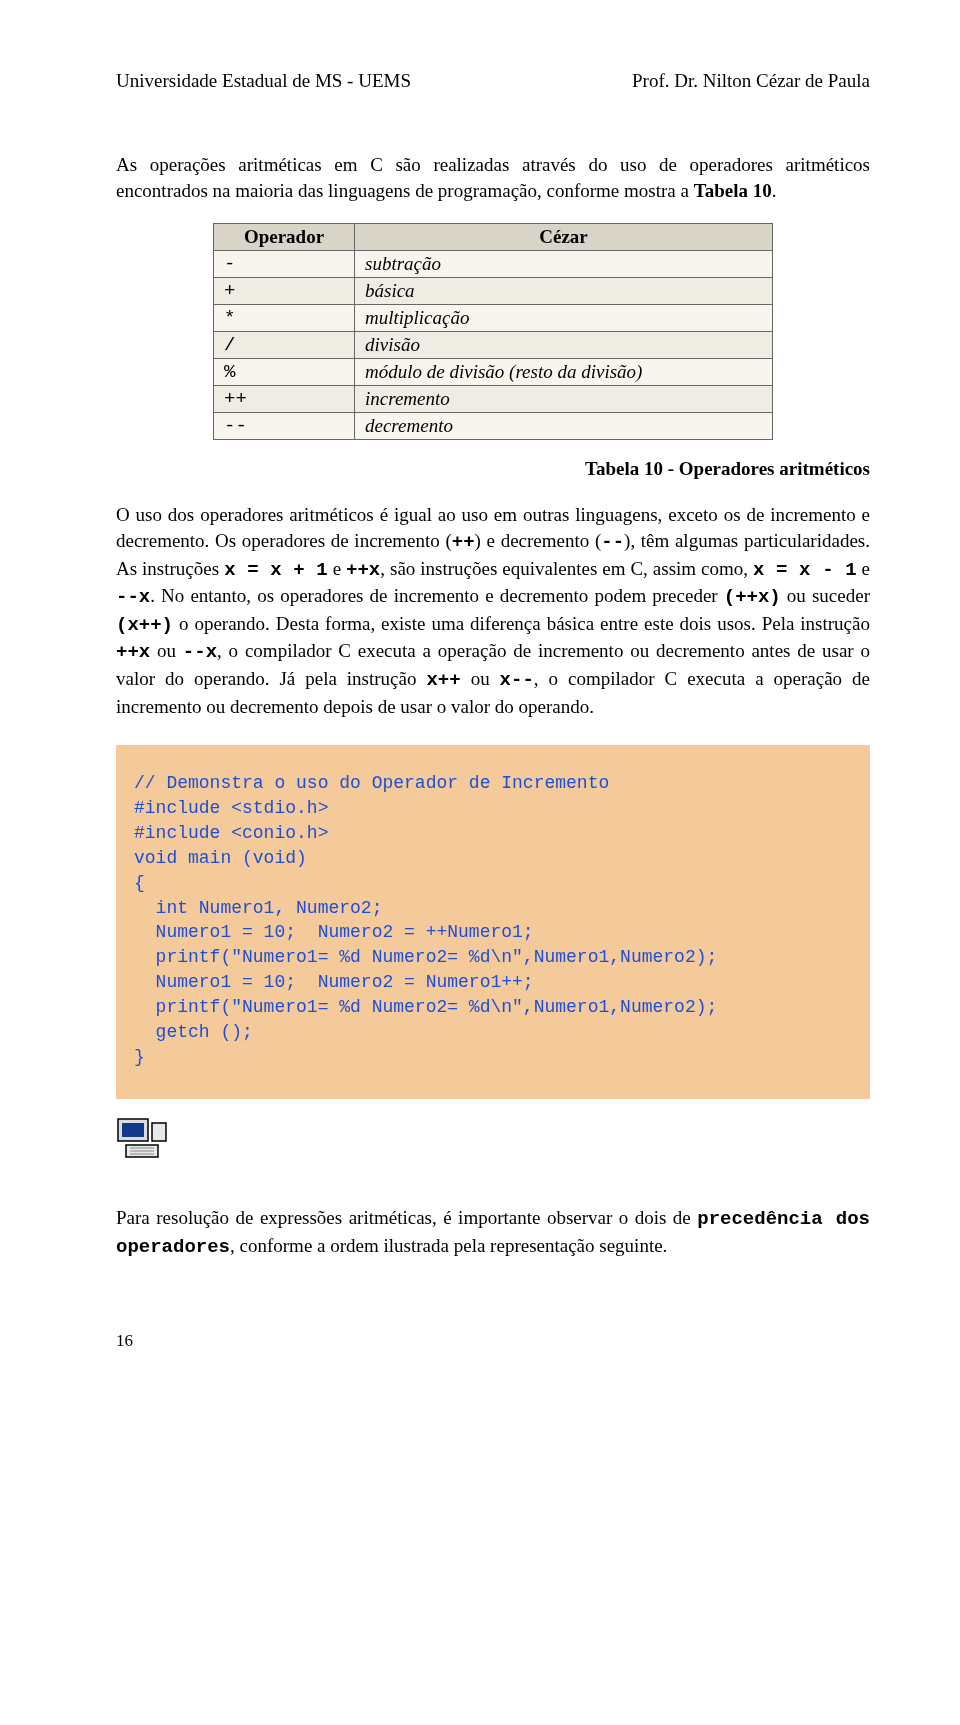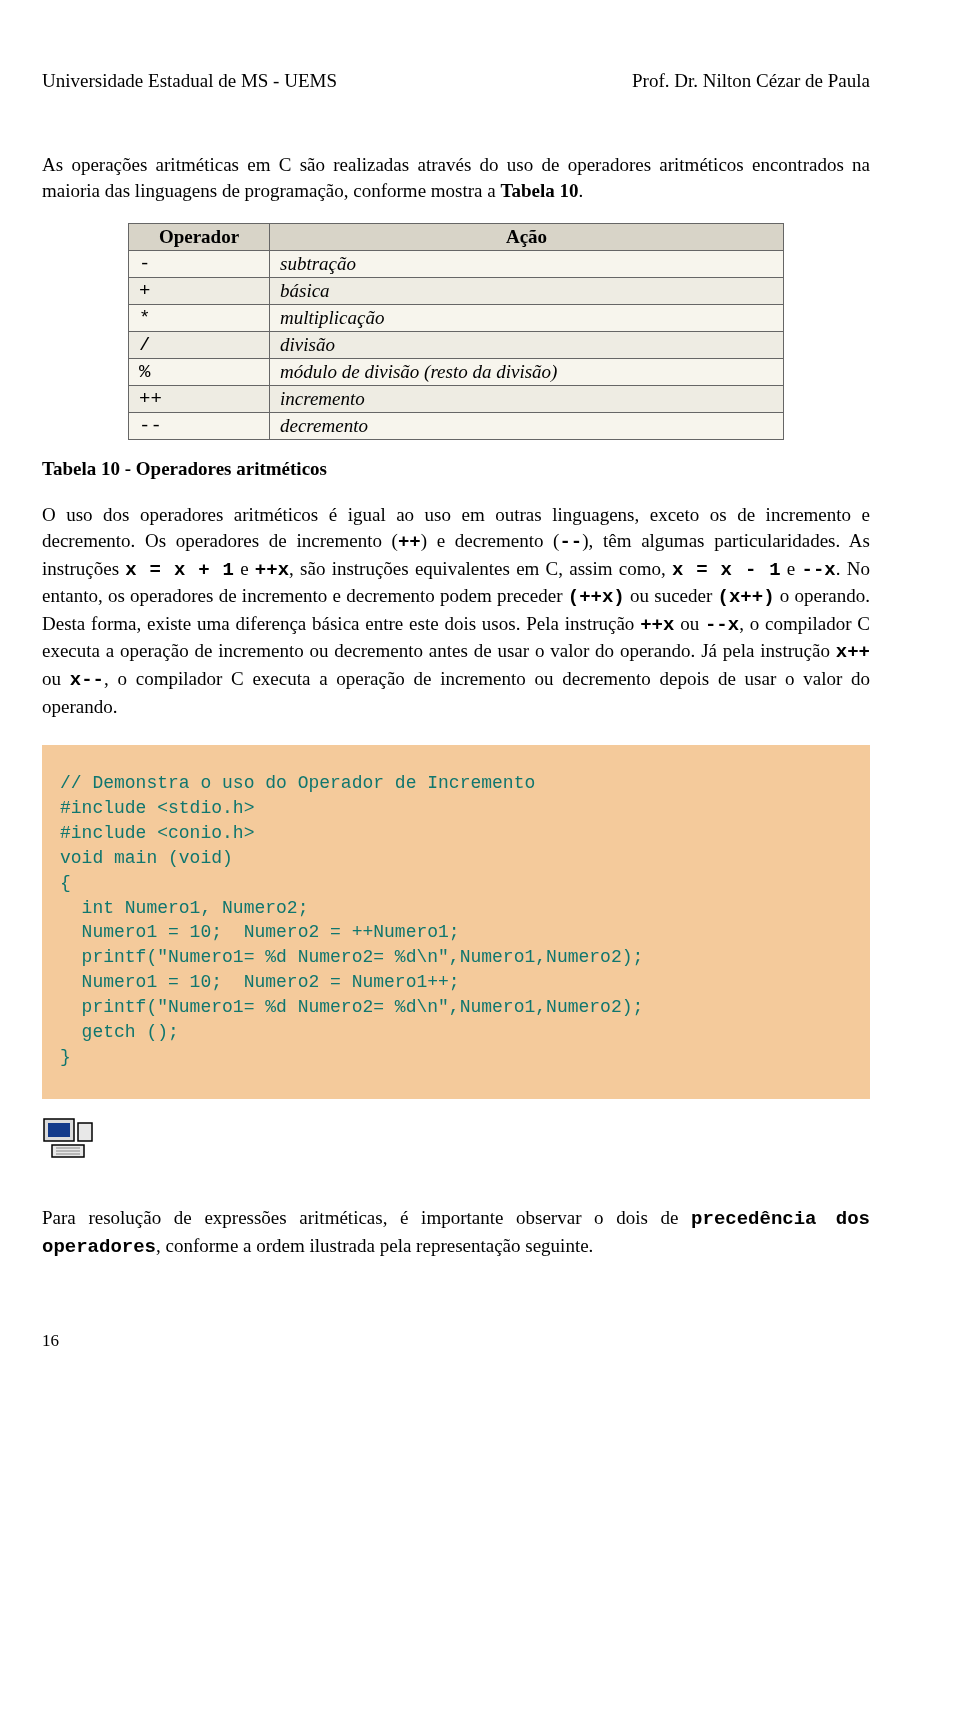--- a/index.html
+++ b/index.html
@@ -4,40 +4,40 @@
 <style>
   body {
     margin: 0;
     padding: 0;
     background: #fff;
     font-family: "Times New Roman", Times, serif;
     color: #000;
     width: 960px;
   }
   .page {
-    padding: 70px 90px 40px 42px;
+    padding: 70px 90px 40px 116px;
   }
   .header-line {
     display: flex;
     justify-content: space-between;
     font-size: 19px;
     margin-bottom: 60px;
   }
   .para {
     font-size: 19px;
     line-height: 1.35;
     text-align: justify;
     margin-bottom: 20px;
   }
   .bold { font-weight: bold; }
   .mono { font-family: "Courier New", Courier, monospace; }
   table.op-table {
     border-collapse: collapse;
     margin: 0 auto 18px auto;
-    width: 656px;
+    width: 560px;
     font-size: 19px;
   }
   table.op-table td, table.op-table th {
     border: 1px solid #666;
     padding: 2px 10px;
     text-align: left;
   }
   table.op-table tr.head td {
     background: #d8d4c8;
     font-weight: bold;
@@ -50,29 +50,29 @@
     background: #f7f5ed;
   }
   table.op-table td.opcol {
     width: 120px;
     font-family: "Courier New", Courier, monospace;
   }
   table.op-table td.accol {
     font-style: italic;
   }
   .table-caption {
-    text-align: left;
+    text-align: right;
     font-weight: bold;
     font-size: 19px;
     margin-bottom: 22px;
   }
   .code-block {
     background: #f4ca9b;
     font-family: "Courier New", Courier, monospace;
-    color: #0f766e;
+    color: #1d4ed8;
     font-size: 18px;
     line-height: 1.38;
     white-space: pre;
     padding: 26px 18px 30px 18px;
     margin: 26px 0 14px 0;
   }
   .program-line {
     display: flex;
     align-items: center;
     gap: 20px;
@@ -105,21 +105,21 @@
   </div>
 
   <p class="para">
     <span>As operações aritméticas em C são realizadas através do uso de operadores aritméticos encontrados na maioria das linguagens de programação, conforme mostra a </span><span class="bold">Tabela 10</span><span>.</span>
   </p>
 
   <table class="op-table">
     <tbody>
         <tr class="head">
       <td>Operador</td>
-      <td>Ação</td>
+      <td>Cézar</td>
     </tr>
     <tr class="odd">
       <td class="opcol">-</td>
       <td class="accol">subtração</td>
     </tr>
     <tr class="even">
       <td class="opcol">+</td>
       <td class="accol">básica</td>
     </tr>
     <tr class="odd">

